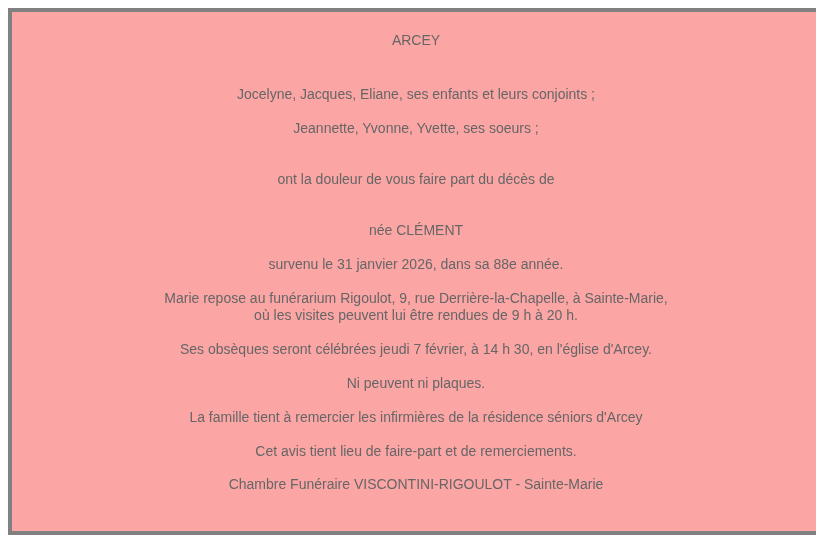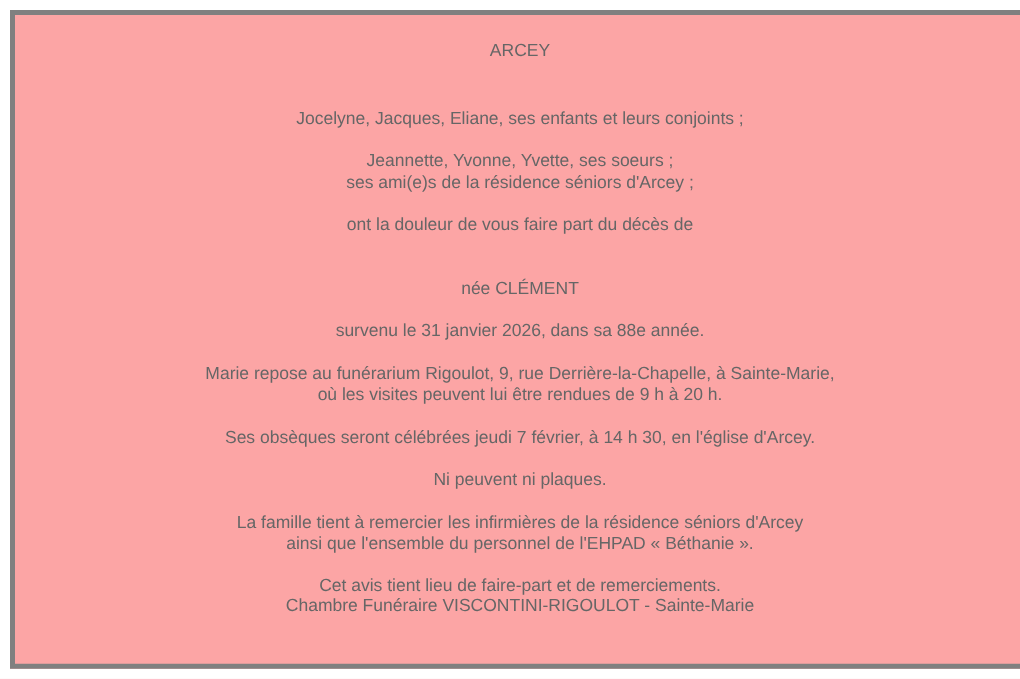--- a/index.html
+++ b/index.html
@@ -25,35 +25,34 @@
 <body>
 
 <div class="notice">
   <div class="title">ARCEY</div>
 
   <div class="content">
     <p>
       <span>Jocelyne, Jacques, Eliane, ses enfants et leurs conjoints ;</span><br>
       <br>
       <span>Jeannette, Yvonne, Yvette, ses soeurs ;</span><br>
-      <span>ses ami(e)s de la résidence séniors d'Arcey ;</span><br>
+      <br>
     </p>
     <p>ont la douleur de vous faire part du décès de</p>
     <p>
       <br>
       <span>née CLÉMENT</span>
     </p>
     <p>survenu le 31 janvier 2026, dans sa 88e année.</p>
     <p>
       <span>Marie repose au funérarium Rigoulot, 9, rue Derrière-la-Chapelle, à Sainte-Marie,</span><br>
       <span>où les visites peuvent lui être rendues de 9 h à 20 h.</span>
     </p>
     <p>Ses obsèques seront célébrées jeudi 7 février, à 14 h 30, en l'église d'Arcey.</p>
     <p>Ni peuvent ni plaques.</p>
     <p>
       <span>La famille tient à remercier les infirmières de la résidence séniors d'Arcey</span><br>
-      <span>ainsi que l'ensemble du personnel de l'EHPAD « Béthanie ».</span>
     </p>
     <p>Cet avis tient lieu de faire-part et de remerciements.</p>
   </div>
 
   <div class="footer">Chambre Funéraire VISCONTINI-RIGOULOT - Sainte-Marie</div>
 </div>
 
 </body></html>

